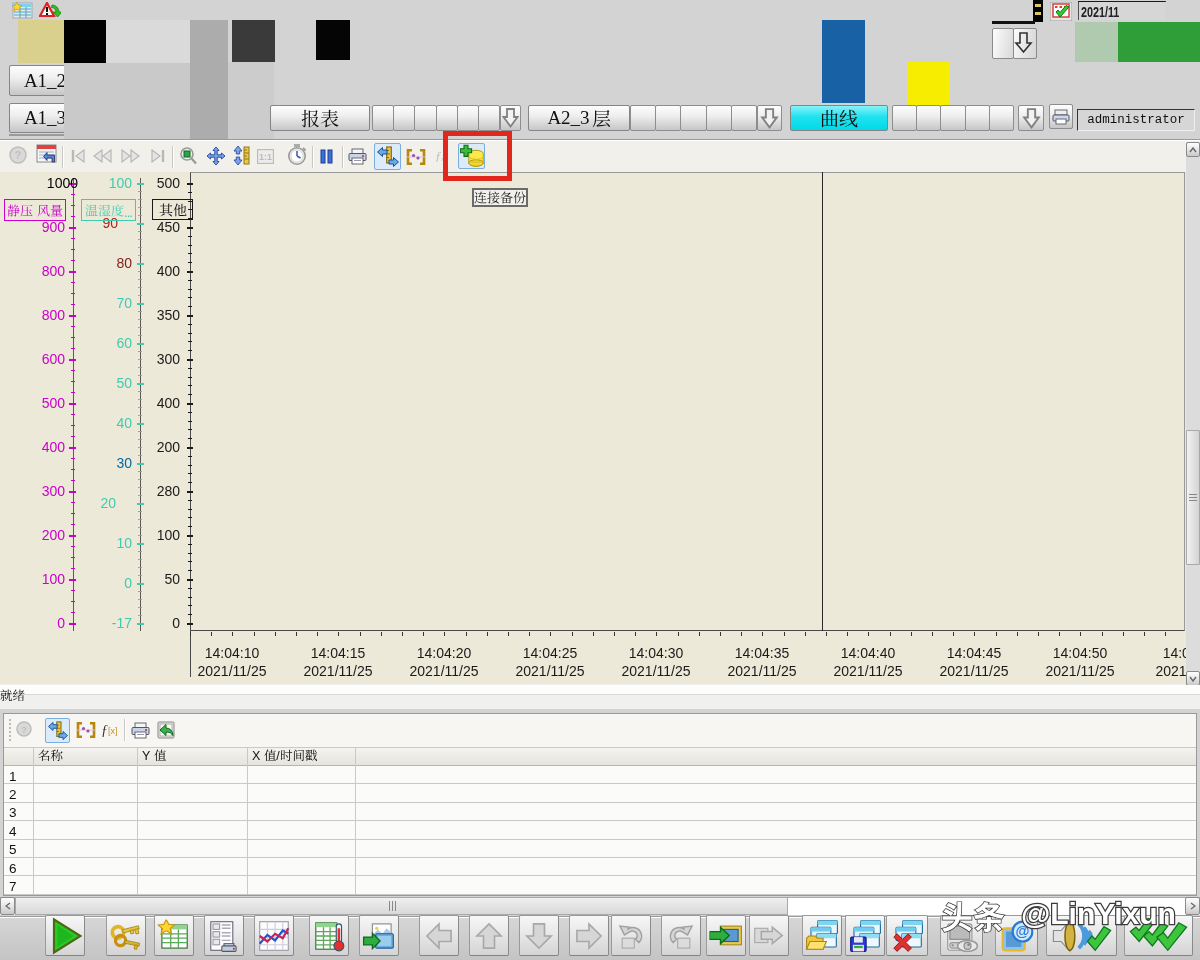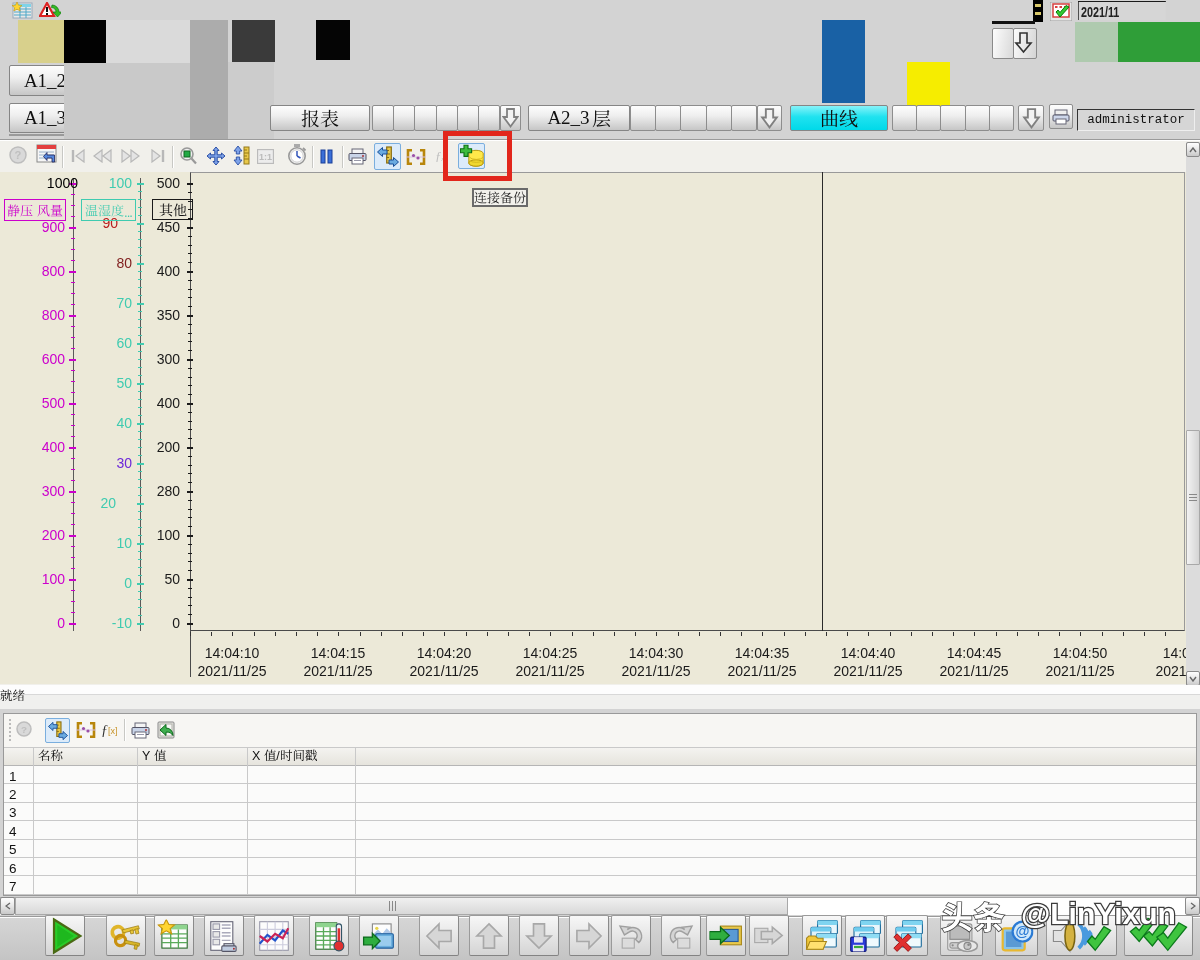--- a/index.html
+++ b/index.html
@@ -327,29 +327,29 @@
 <div class="axnum" style="left:60px;top:255px;width:72px;color:#7f1d1d">80</div>
 <div class="abs" style="left:137px;top:303px;width:6.5px;height:1.5px;background:#3fcbb0"></div>
 <div class="axnum" style="left:60px;top:295px;width:72px;color:#3fcbb0">70</div>
 <div class="abs" style="left:137px;top:343px;width:6.5px;height:1.5px;background:#3fcbb0"></div>
 <div class="axnum" style="left:60px;top:335px;width:72px;color:#3fcbb0">60</div>
 <div class="abs" style="left:137px;top:383px;width:6.5px;height:1.5px;background:#3fcbb0"></div>
 <div class="axnum" style="left:60px;top:375px;width:72px;color:#3fcbb0">50</div>
 <div class="abs" style="left:137px;top:423px;width:6.5px;height:1.5px;background:#3fcbb0"></div>
 <div class="axnum" style="left:60px;top:415px;width:72px;color:#3fcbb0">40</div>
 <div class="abs" style="left:137px;top:463px;width:6.5px;height:1.5px;background:#3fcbb0"></div>
-<div class="axnum" style="left:60px;top:455px;width:72px;color:#6d28d9">30</div>
+<div class="axnum" style="left:60px;top:455px;width:72px;color:#0369a1">30</div>
 <div class="abs" style="left:137px;top:503px;width:6.5px;height:1.5px;background:#3fcbb0"></div>
 <div class="axnum" style="left:44px;top:495px;width:72px;color:#3fcbb0">20</div>
 <div class="abs" style="left:137px;top:543px;width:6.5px;height:1.5px;background:#3fcbb0"></div>
 <div class="axnum" style="left:60px;top:535px;width:72px;color:#3fcbb0">10</div>
 <div class="abs" style="left:137px;top:583px;width:6.5px;height:1.5px;background:#3fcbb0"></div>
 <div class="axnum" style="left:60px;top:575px;width:72px;color:#3fcbb0">0</div>
 <div class="abs" style="left:137px;top:623px;width:6.5px;height:1.5px;background:#3fcbb0"></div>
-<div class="axnum" style="left:60px;top:615px;width:72px;color:#3fcbb0">-10</div>
+<div class="axnum" style="left:60px;top:615px;width:72px;color:#3fcbb0">-17</div>
 <div class="abs" style="left:138px;top:191px;width:3.5px;height:1px;background:#3fcbb0"></div>
 <div class="abs" style="left:138px;top:199px;width:3.5px;height:1px;background:#3fcbb0"></div>
 <div class="abs" style="left:138px;top:207px;width:3.5px;height:1px;background:#3fcbb0"></div>
 <div class="abs" style="left:138px;top:215px;width:3.5px;height:1px;background:#3fcbb0"></div>
 <div class="abs" style="left:138px;top:231px;width:3.5px;height:1px;background:#3fcbb0"></div>
 <div class="abs" style="left:138px;top:239px;width:3.5px;height:1px;background:#3fcbb0"></div>
 <div class="abs" style="left:138px;top:247px;width:3.5px;height:1px;background:#3fcbb0"></div>
 <div class="abs" style="left:138px;top:255px;width:3.5px;height:1px;background:#3fcbb0"></div>
 <div class="abs" style="left:138px;top:271px;width:3.5px;height:1px;background:#3fcbb0"></div>
 <div class="abs" style="left:138px;top:279px;width:3.5px;height:1px;background:#3fcbb0"></div>

